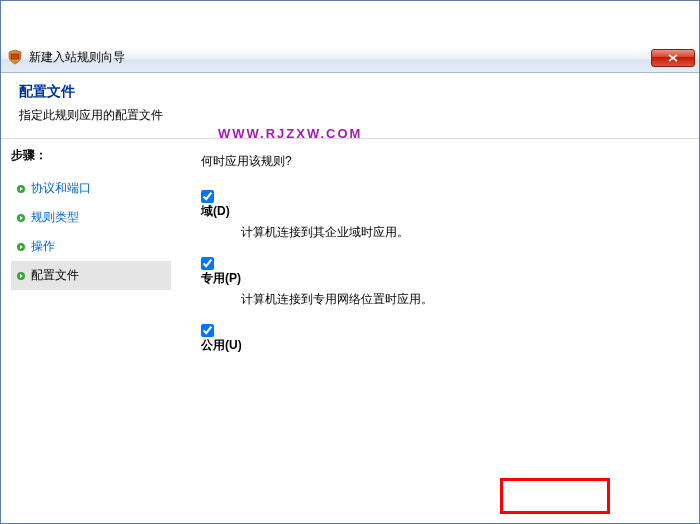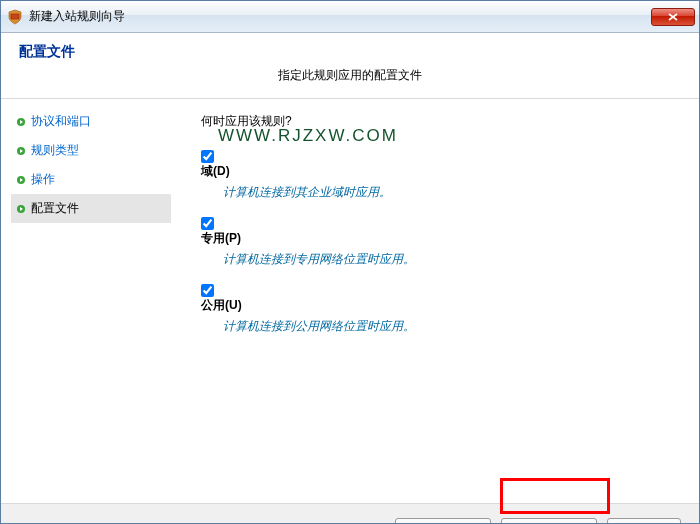--- a/index.html
+++ b/index.html
@@ -7,26 +7,26 @@
     margin: 0;
     font-family: "Microsoft YaHei", "SimSun", sans-serif;
     font-size: 12px;
     background: #fff;
     width: 700px;
     height: 524px;
     overflow: hidden;
     border: 1px solid #5a7ea3;
   }
   .titlebar {
-    height: 32px;
+    height: 24px;
     background: linear-gradient(to bottom, #fdfefe 0%, #e9eff5 45%, #d7e4f0 46%, #e5eef7 100%);
     border-bottom: 1px solid #a9b8c9;
     display: flex;
-    align-items: center;
     padding: 0 4px 0 6px;
+    margin-top: 48px;
   }
   .titlebar .title-icon {
     width: 16px; height: 16px;
     margin-right: 6px;
   }
   .titlebar .title-text { color: #000; }
   .titlebar .spacer { flex: 1; }
   .close-btn {
     width: 44px; height: 18px;
     background: linear-gradient(to bottom, #ec9085 0%, #d8432e 45%, #c31a01 46%, #da5338 100%);
@@ -35,21 +35,21 @@
     color: #fff;
     display: flex; align-items: center; justify-content: center;
     font-weight: bold;
   }
   .header-panel {
     background: #fff;
     padding: 10px 18px 14px 18px;
     border-bottom: 1px solid #d9d9d9;
   }
   .header-title { font-size: 14px; font-weight: bold; color: #003399; }
-  .header-sub { font-size: 12px; color: #000; margin-top: 6px; text-align: center; }
+  .header-sub { font-size: 12px; color: #000; margin-top: 6px; }
   .body-area {
     display: flex;
     height: 404px;
     background: #fff;
   }
   .sidebar {
     width: 180px;
     padding: 8px 10px;
   }
   .steps-label { font-weight: bold; color: #000; margin-bottom: 10px; }
@@ -69,35 +69,35 @@
   .step-current .step-link { color: #000; }
   .content {
     flex: 1;
     padding: 14px 20px 10px 20px;
     position: relative;
   }
   .question { color: #000; margin-bottom: 18px; }
   .check-row { display: flex; align-items: flex-start; margin-bottom: 4px; flex-direction: column; }
   .check-row input { margin: 2px 6px 0 0; }
   .check-label { font-weight: bold; }
-  .check-desc { margin: 2px 0 14px 22px; color: #0369a1; font-style: italic; }
+  .check-desc { margin: 2px 0 14px 40px; color: #000000; }
   .watermark-box {
     position: absolute;
     left: 218px; top: 130px;
     pointer-events: none;
   }
   .wm-main {
     font-size: 38px; font-weight: 900;
     color: #1c7bd6;
     letter-spacing: 2px;
     font-family: "SimHei","Microsoft YaHei",sans-serif;
   }
   .wm-sub {
-    font-size: 17px; font-weight: normal;
-    color: #14532d;
+    font-size: 13px; font-weight: bold;
+    color: #a21caf;
     letter-spacing: 2px;
     margin-top: -4px;
   }
   .learn-link {
     color: #0066cc;
     text-decoration: underline;
     position: absolute;
     bottom: 14px;
     left: 20px;
   }
@@ -148,20 +148,21 @@
   </div>
 </div>
 
 <div class="header-panel">
   <div class="header-title">配置文件</div>
   <div class="header-sub">指定此规则应用的配置文件</div>
 </div>
 
 <div class="body-area">
   <div class="sidebar">
+    <div class="steps-label">步骤：</div>
 
     <div class="step-item">
       <span class="arrow-icon">
         <svg width="10" height="10" viewBox="0 0 10 10">
             <circle cx="5" cy="5" r="4" fill="#3aa53a"></circle>
             <path d="M4 3 L7 5 L4 7 Z" fill="#fff"></path>
           </svg>
       </span>
       <span class="step-link">协议和端口</span>
     </div>
@@ -206,21 +207,20 @@
     <div class="check-row">
       <input type="checkbox" checked="" style="">
       <span class="check-label">专用(P)</span>
     </div>
     <div class="check-desc">计算机连接到专用网络位置时应用。</div>
 
     <div class="check-row">
       <input type="checkbox" checked="" style="">
       <span class="check-label">公用(U)</span>
     </div>
-    <div class="check-desc">计算机连接到公用网络位置时应用。</div>
 
   </div>
 </div>
 
 <div class="footer">
   <div class="btn">&lt; 上一步(B)</div>
   <div class="btn">下一步(N) &gt;</div>
   <div class="btn cancel">取消</div>
 </div>
 

